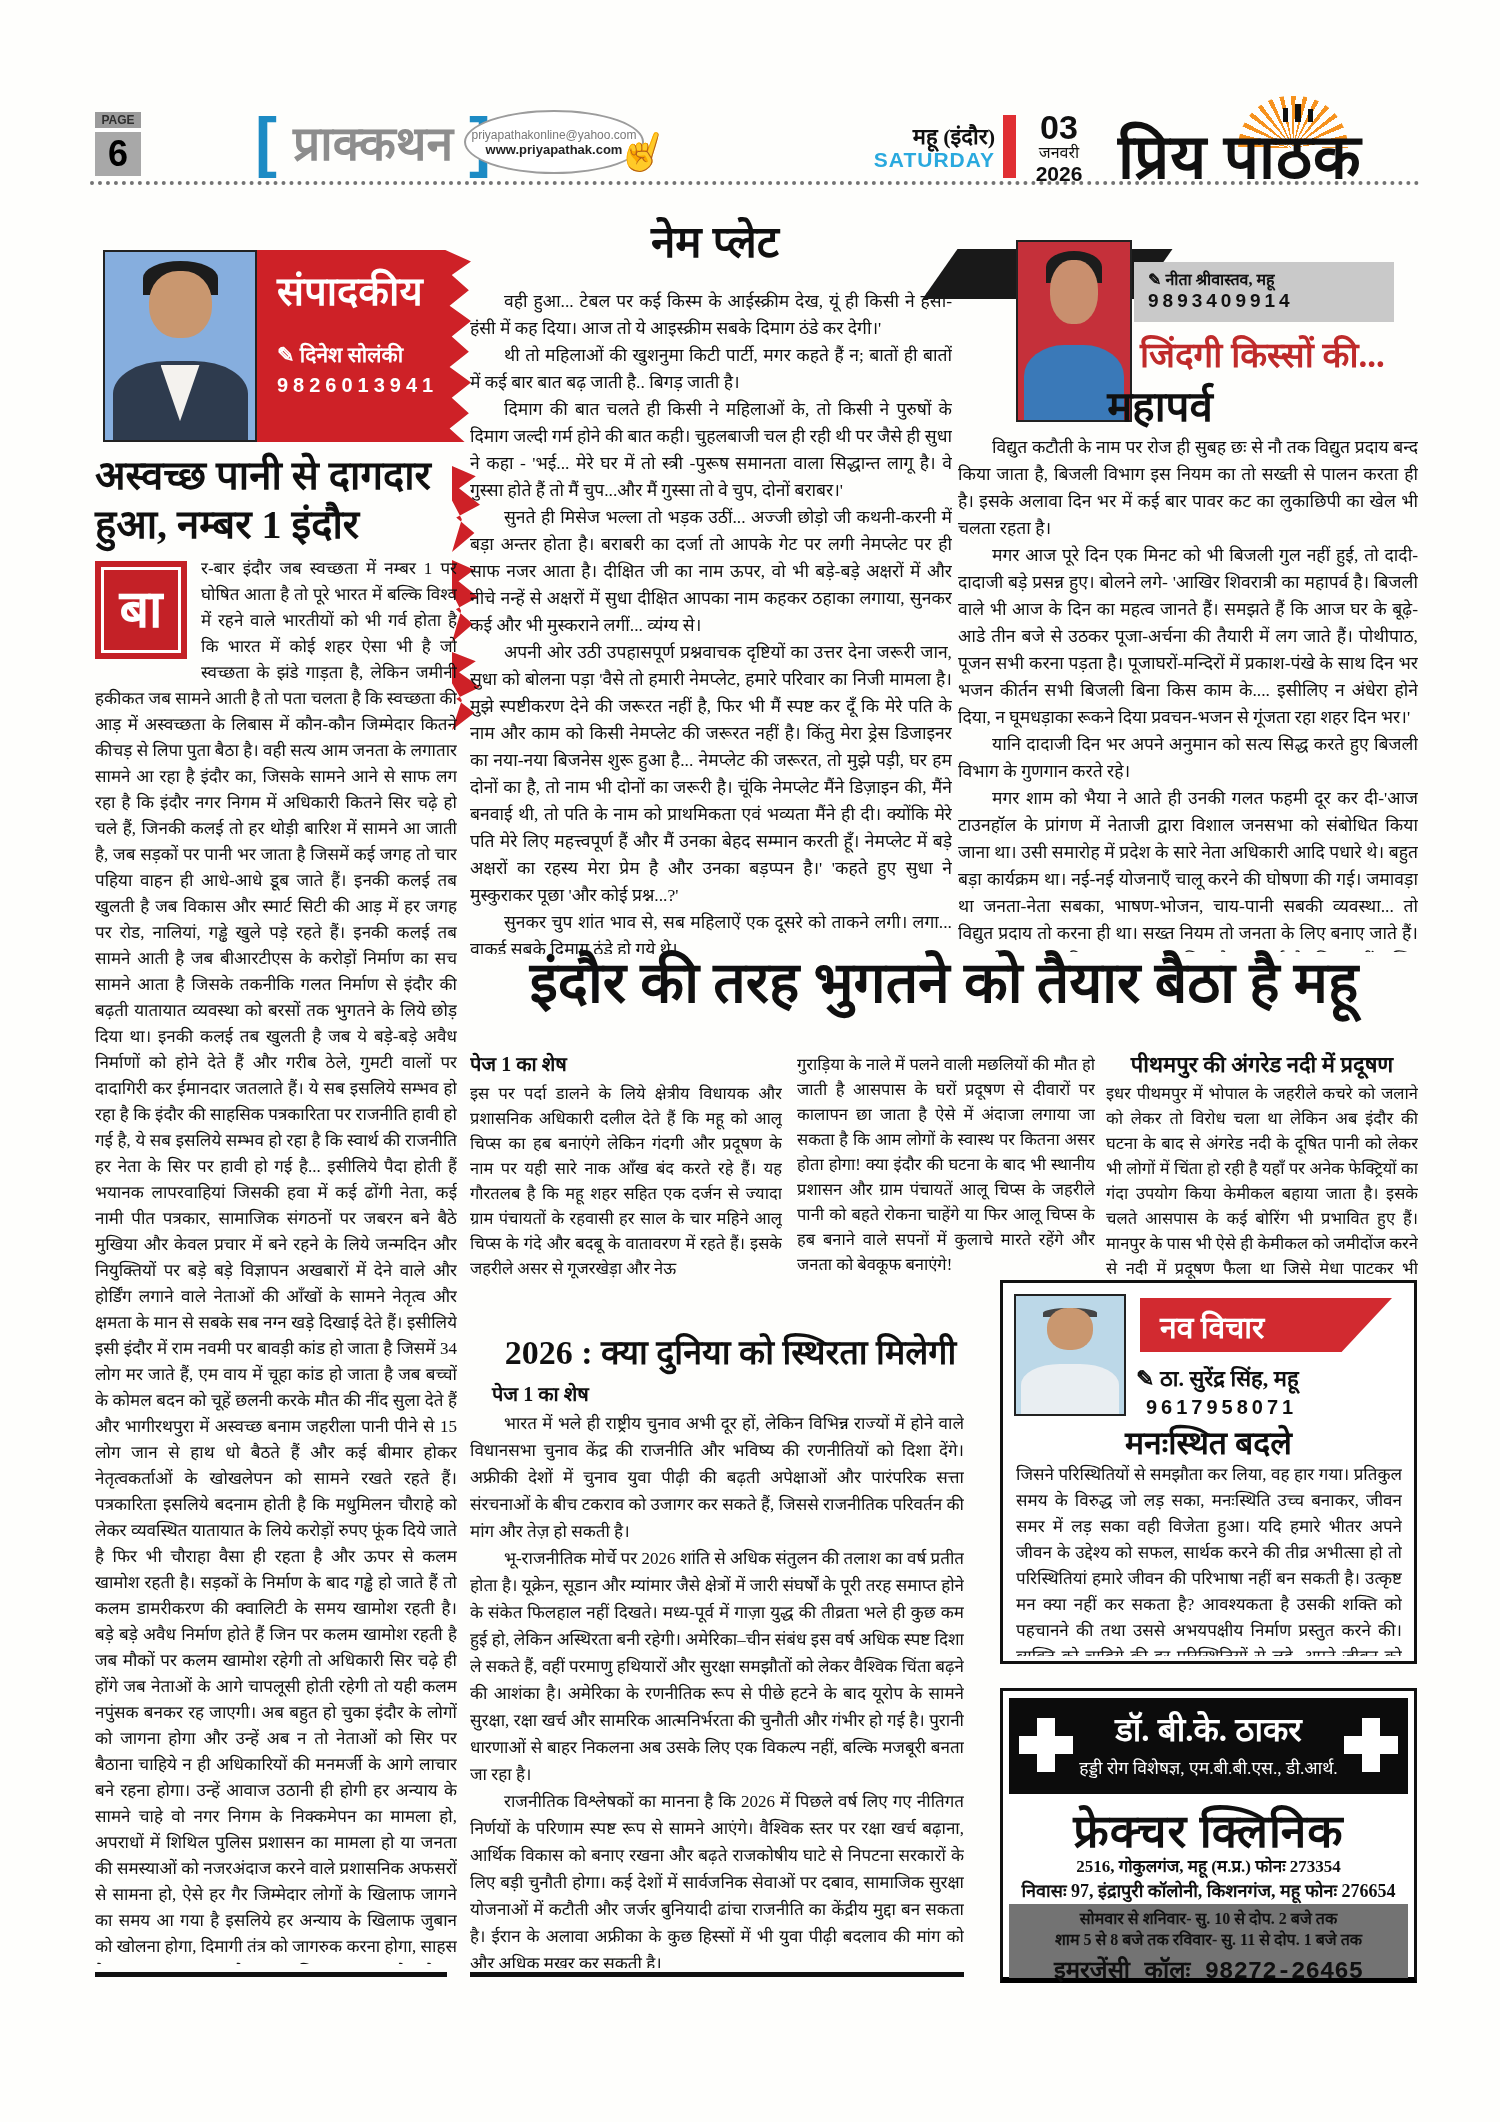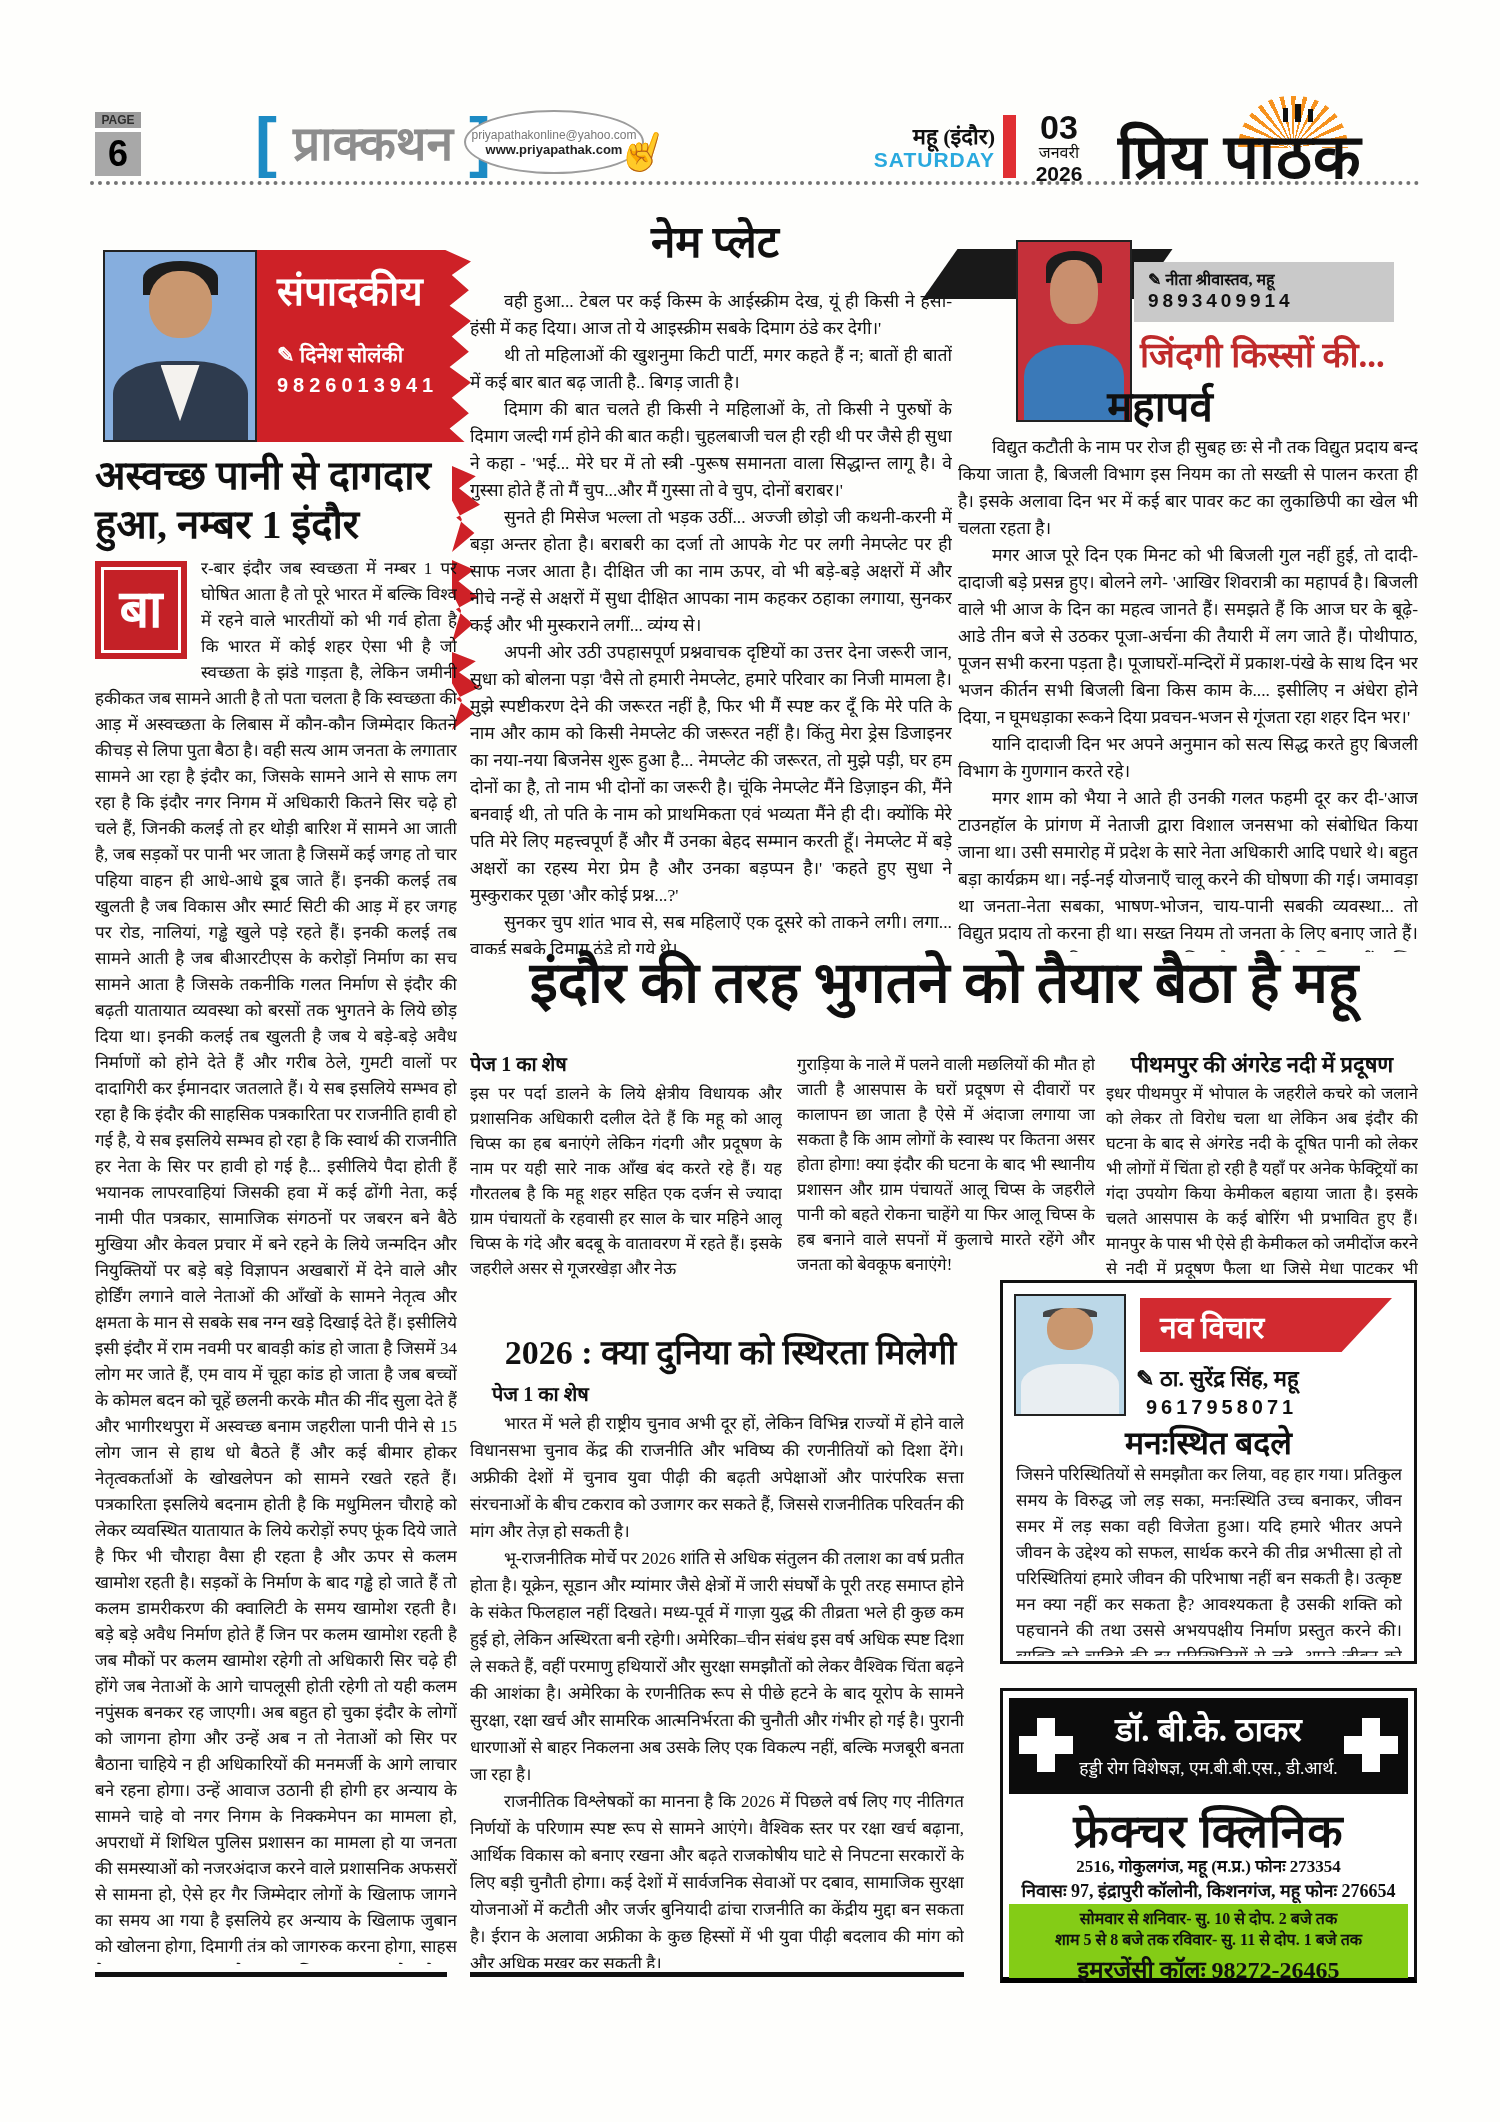--- a/index.html
+++ b/index.html
@@ -100,23 +100,23 @@
   .adbox{left:1000px;top:1688px;width:417px;height:295px;border:3px solid #111;border-bottom:6px solid #000;background:#fff;}
   .adbanner{left:1009px;top:1698px;width:399px;height:96px;background:#0c0c0c;color:#fff;text-align:center;}
   .adbanner .dn{font-size:33px;font-weight:bold;padding-top:8px;}
   .adbanner .sp{font-size:17.5px;margin-top:4px;}
   .cross{position:absolute;width:54px;height:54px;top:20px;}
   .cross:before{content:"";position:absolute;left:0;top:33%;width:100%;height:34%;background:#fff;}
   .cross:after{content:"";position:absolute;top:0;left:33%;height:100%;width:34%;background:#fff;}
   .clinic{left:1000px;top:1798px;width:417px;font-size:46px;font-weight:bold;letter-spacing:1px;}
   .addr1{left:1000px;top:1854px;width:417px;font-size:17px;font-weight:bold;}
   .addr2{left:1000px;top:1878px;width:417px;font-size:18px;font-weight:bold;}
-  .adgray{left:1009px;top:1904px;width:399px;height:74px;background:#84cc16;text-align:center;padding-top:4px;}
+  .adgray{left:1009px;top:1904px;width:399px;height:74px;background:#737373;text-align:center;padding-top:4px;}
   .adgray .t{font-size:16px;font-weight:bold;line-height:21px;}
-  .adgray .e{font-size:24px;font-weight:bold;margin-top:2px;}
+  .adgray .e{font-size:24px;font-weight:bold;margin-top:2px;font-family:Liberation Mono, monospace;}
 </style>
 </head>
 <body>
 
 <div class="sheet">
 
   <div class="abs pagebox">
     <div class="pl">PAGE</div>
     <div class="pn">6</div>
   </div>

